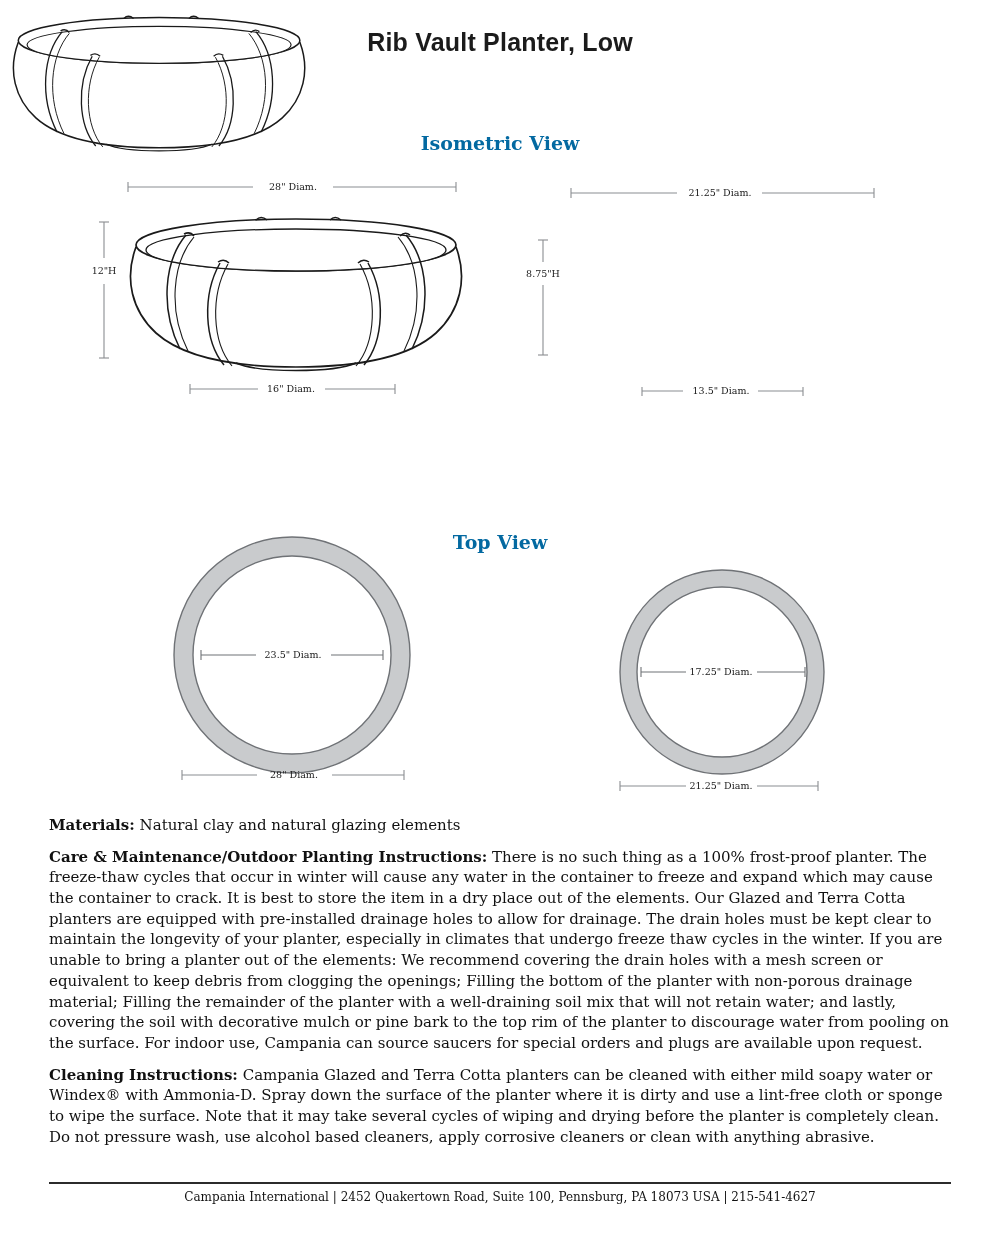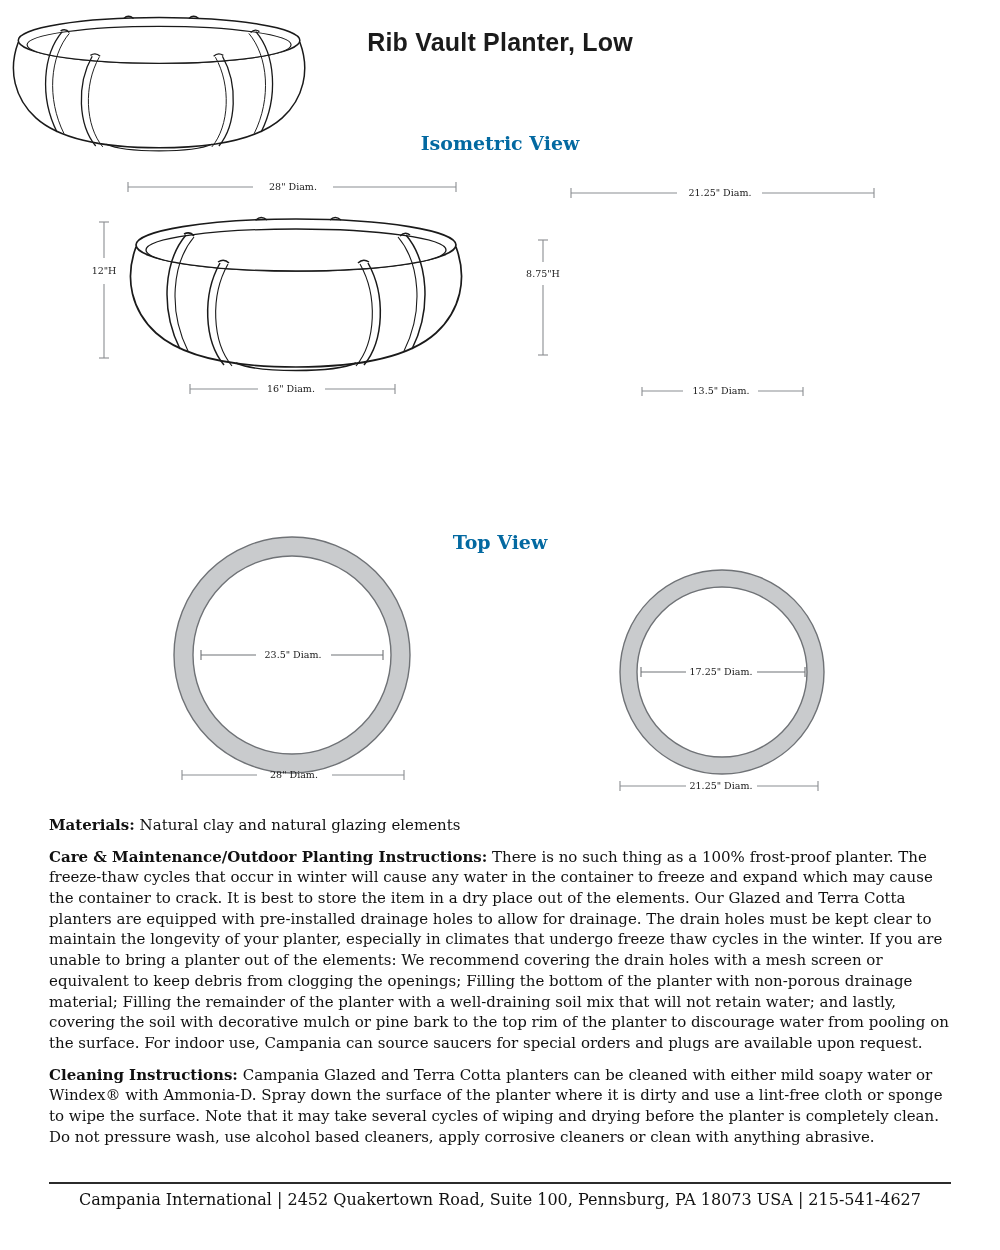--- a/index.html
+++ b/index.html
@@ -43,21 +43,21 @@
   .textblock .lead{font-weight:bold;}
 
   
   .footer-rule{
     position:absolute;left:49px;top:1182px;width:902px;height:2px;
     background:#2b2b2b;
   }
   .footer{
     position:absolute;left:0;top:1188px;width:1000px;text-align:center;
     font-family:"DejaVu Serif", serif;
-    font-size:16px;line-height:1.5;color:#111;
+    font-size:12px;line-height:1.5;color:#111;
   }
   .footer a{color:#2244aa;text-decoration:underline;}
 </style>
 </head>
 <body>
 
 <div class="page">
 
   <div class="title">Rib Vault Planter, Low</div>
 

